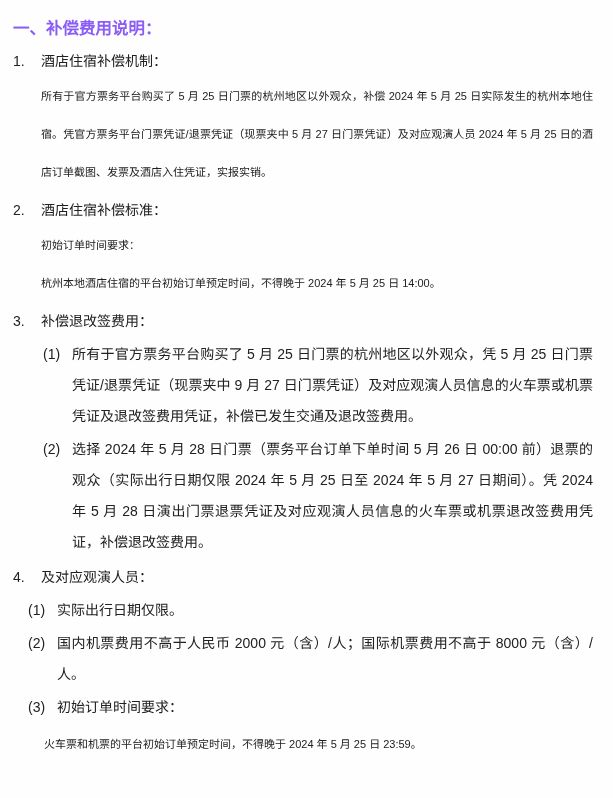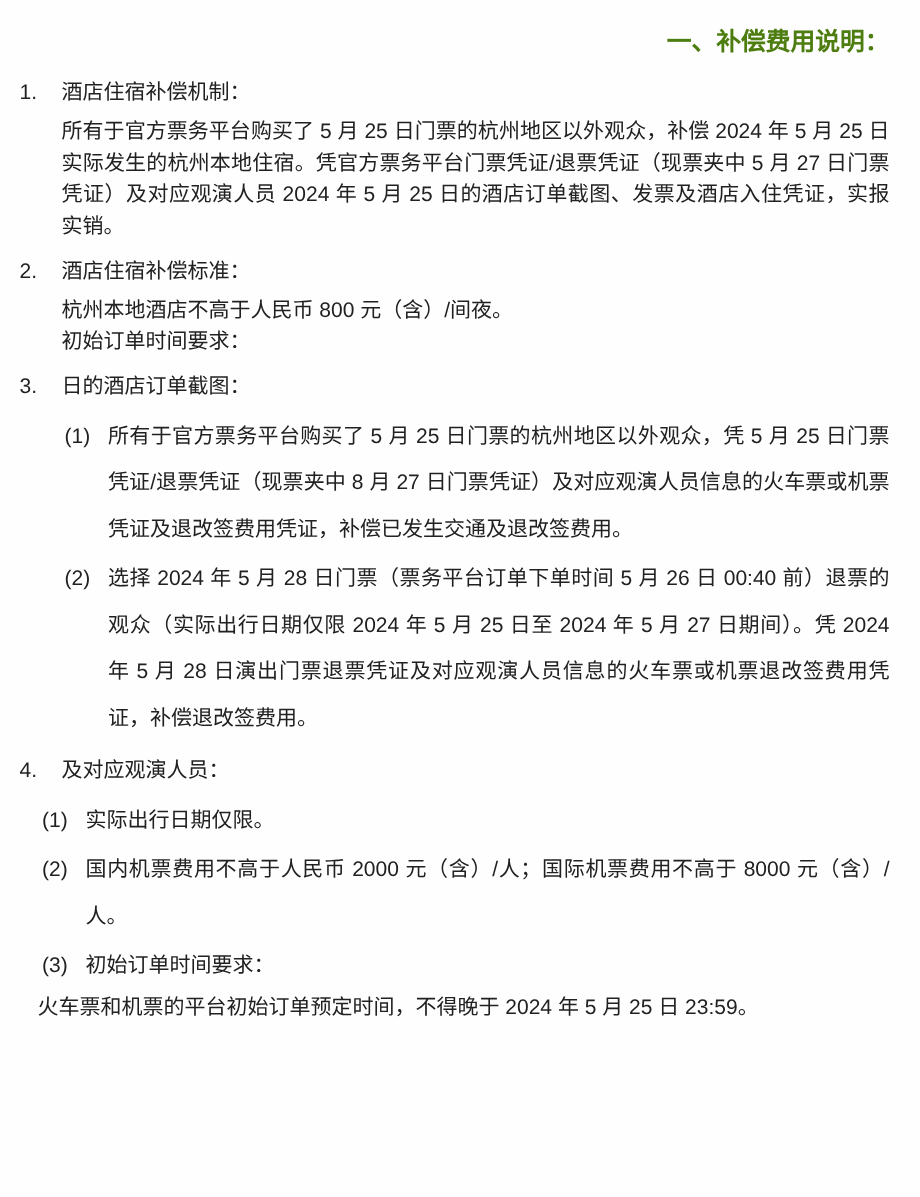--- a/index.html
+++ b/index.html
@@ -15,40 +15,39 @@
     padding: 13px 20px 0 13px;
     background: #fefefe;
     font-family: "Liberation Sans", sans-serif;
     color: #212121;
     overflow: hidden;
   }
   .heading {
     font-size: 16.5px;
     font-weight: 700;
     line-height: 31px;
-    color: #4d7c0f;
+    color: #8b5cf6;
     white-space: nowrap;
-    text-align: right;
   }
   .item {
     display: flex;
     font-size: 14px;
     line-height: 31px;
     margin-top: 4px;
   }
   .item.first { margin-top: 2px; }
   .item .num { flex: 0 0 28px; }
   .item .ttl { flex: 1 1 auto; }
   .para {
-    font-size: 14px;
-    line-height: 21px;
+    font-size: 11px;
+    line-height: 38px;
     text-align: justify;
   }
   .indent1 { margin-left: 28px; }
-  .indent2 { margin-left: 12px; }
+  .indent2 { margin-left: 31px; }
   .sub {
     display: flex;
     font-size: 14px;
     line-height: 31px;
     margin-top: 2px;
   }
   .sub .mark { flex: 0 0 29px; }
   .sub .txt { flex: 1 1 auto; text-align: justify; }
   .sub3 { margin-left: 30px; }
   .sub4 { margin-left: 15px; }
@@ -64,34 +63,34 @@
   <div class="item first">
     <span class="num">1.</span>
     <span class="ttl">酒店住宿补偿机制：</span>
   </div>
   <div class="para indent1">所有于官方票务平台购买了 5 月 25 日门票的杭州地区以外观众，补偿 2024 年 5 月 25 日实际发生的杭州本地住宿。凭官方票务平台门票凭证/退票凭证（现票夹中 5 月 27 日门票凭证）及对应观演人员 2024 年 5 月 25 日的酒店订单截图、发票及酒店入住凭证，实报实销。</div>
 
   <div class="item">
     <span class="num">2.</span>
     <span class="ttl">酒店住宿补偿标准：</span>
   </div>
-  <div class="para indent1">杭州本地酒店不高于人民币 800 元（含）/间夜。</div>
   <div class="para indent1">初始订单时间要求：</div>
+  <div class="para indent1">杭州本地酒店住宿的平台初始订单预定时间，不得晚于 2024 年 5 月 25 日 14:00。</div>
 
   <div class="item">
     <span class="num">3.</span>
-    <span class="ttl">日的酒店订单截图：</span>
+    <span class="ttl">补偿退改签费用：</span>
   </div>
   <div class="sub sub3">
     <span class="mark">(1)</span>
-    <span class="txt">所有于官方票务平台购买了 5 月 25 日门票的杭州地区以外观众，凭 5 月 25 日门票凭证/退票凭证（现票夹中 8 月 27 日门票凭证）及对应观演人员信息的火车票或机票凭证及退改签费用凭证，补偿已发生交通及退改签费用。</span>
+    <span class="txt">所有于官方票务平台购买了 5 月 25 日门票的杭州地区以外观众，凭 5 月 25 日门票凭证/退票凭证（现票夹中 9 月 27 日门票凭证）及对应观演人员信息的火车票或机票凭证及退改签费用凭证，补偿已发生交通及退改签费用。</span>
   </div>
   <div class="sub sub3">
     <span class="mark">(2)</span>
-    <span class="txt">选择 2024 年 5 月 28 日门票（票务平台订单下单时间 5 月 26 日 00:40 前）退票的观众（实际出行日期仅限 2024 年 5 月 25 日至 2024 年 5 月 27 日期间）。凭 2024 年 5 月 28 日演出门票退票凭证及对应观演人员信息的火车票或机票退改签费用凭证，补偿退改签费用。</span>
+    <span class="txt">选择 2024 年 5 月 28 日门票（票务平台订单下单时间 5 月 26 日 00:00 前）退票的观众（实际出行日期仅限 2024 年 5 月 25 日至 2024 年 5 月 27 日期间）。凭 2024 年 5 月 28 日演出门票退票凭证及对应观演人员信息的火车票或机票退改签费用凭证，补偿退改签费用。</span>
   </div>
 
   <div class="item">
     <span class="num">4.</span>
     <span class="ttl">及对应观演人员：</span>
   </div>
   <div class="sub sub4">
     <span class="mark">(1)</span>
     <span class="txt">实际出行日期仅限。</span>
   </div>

